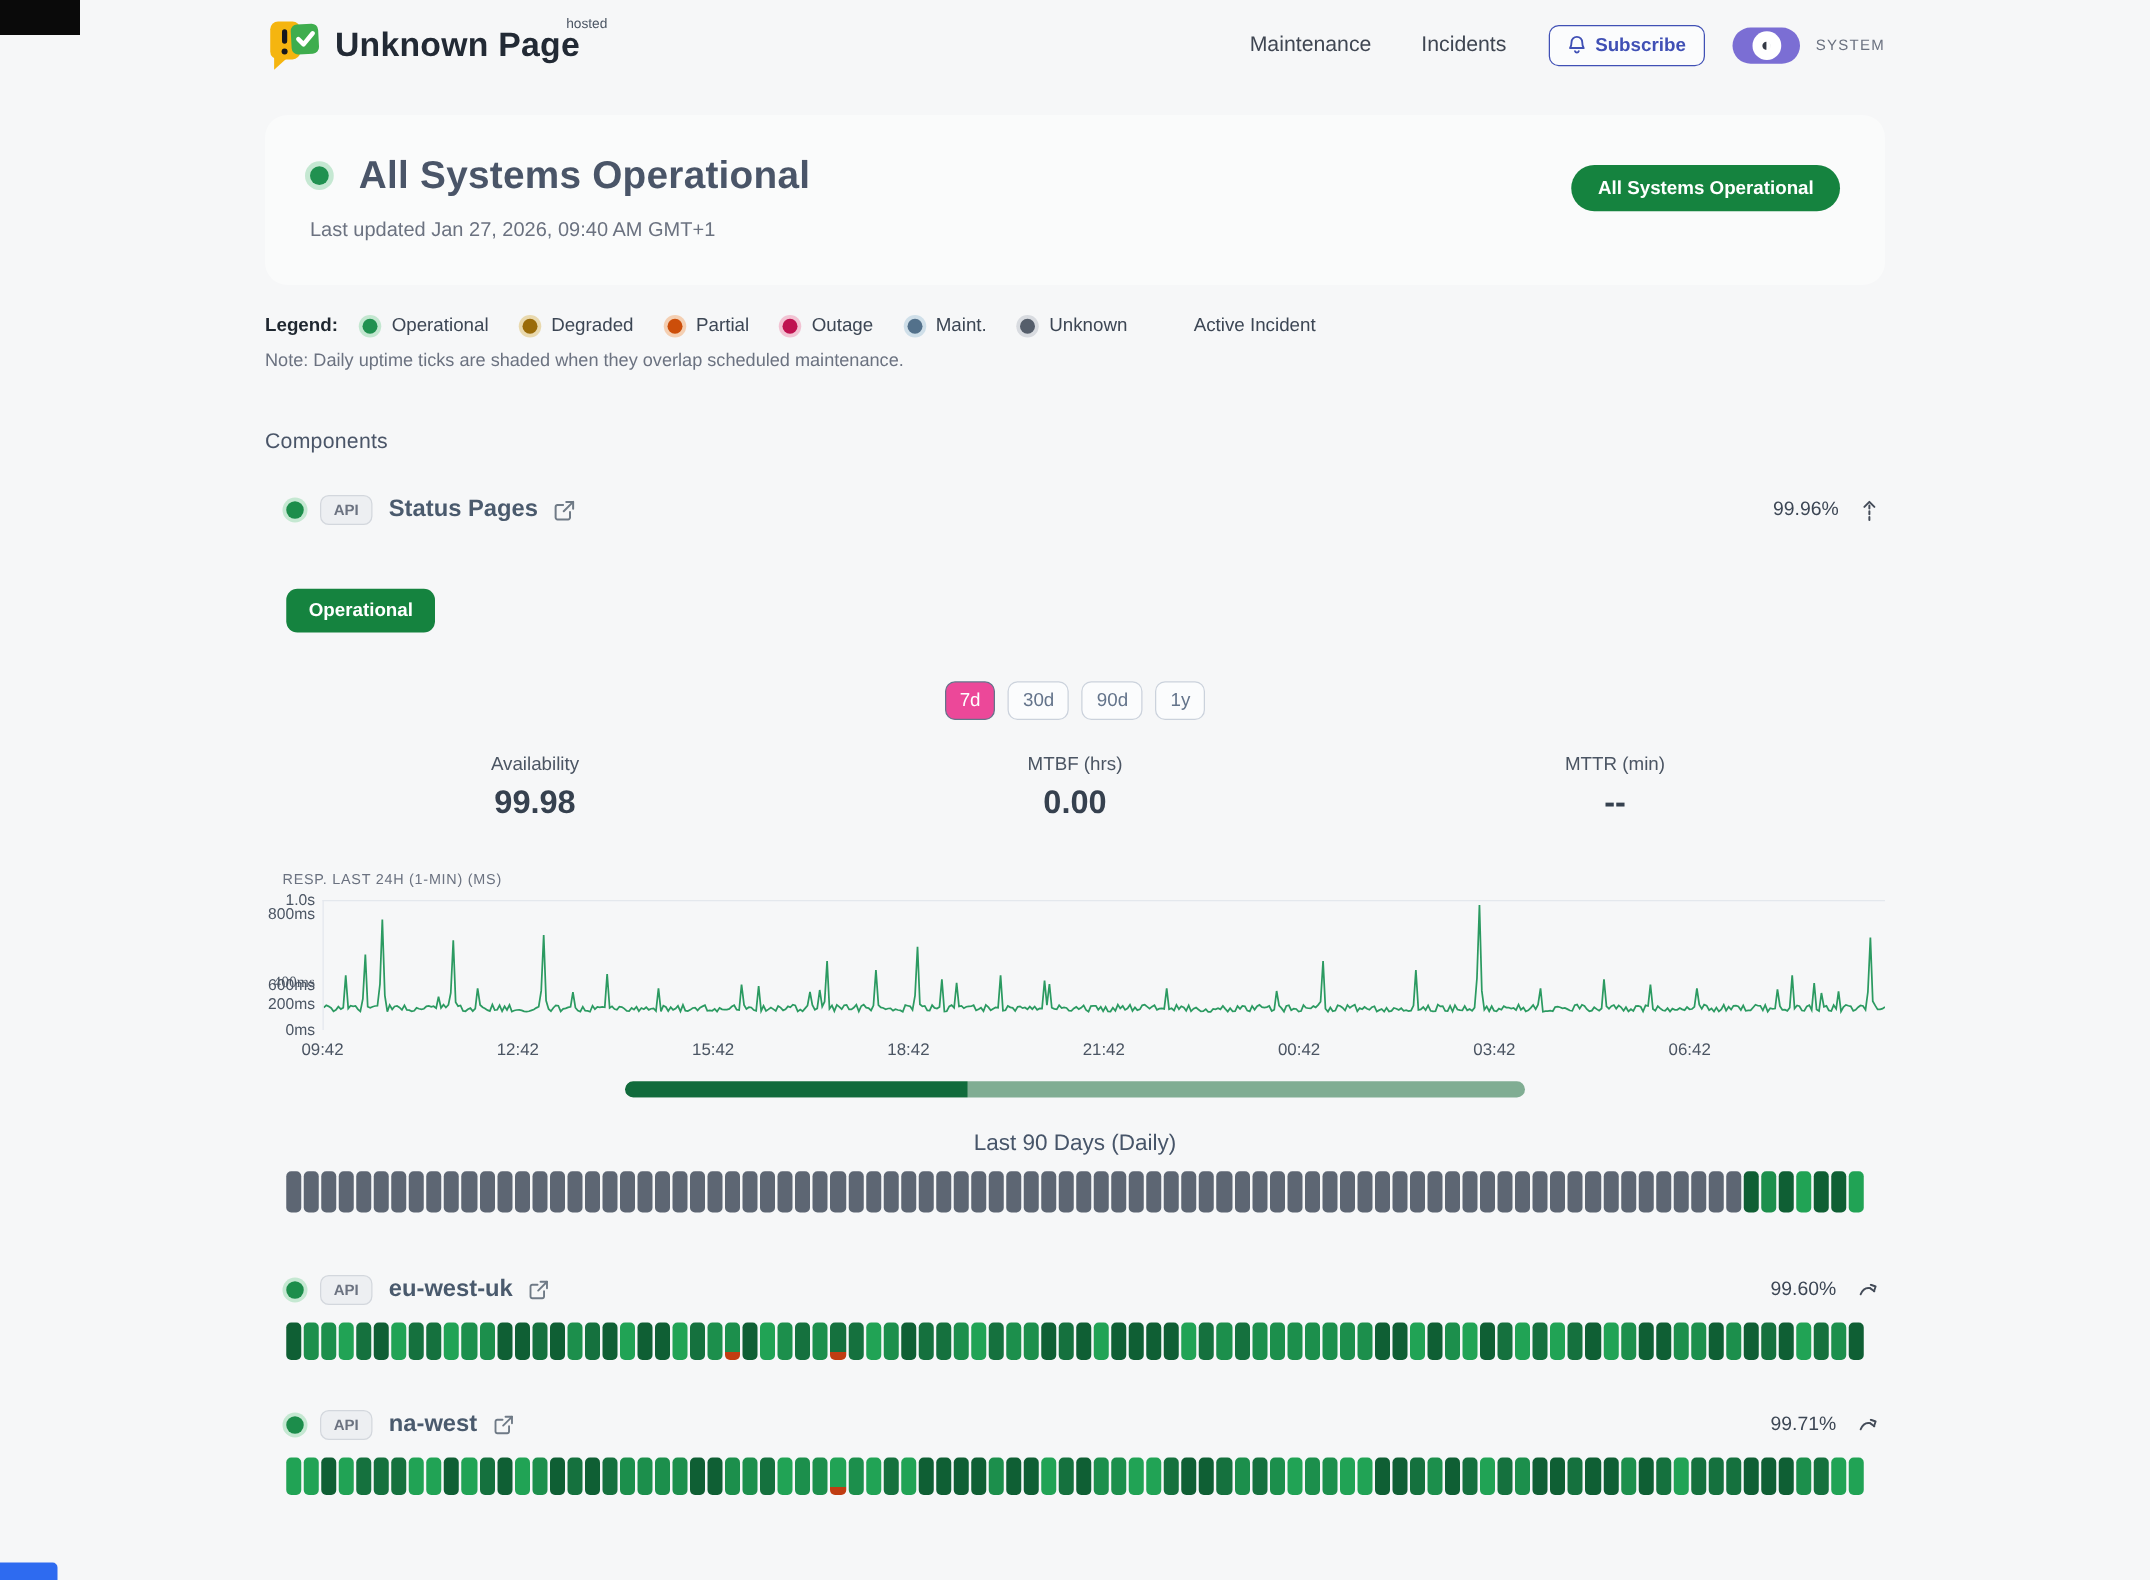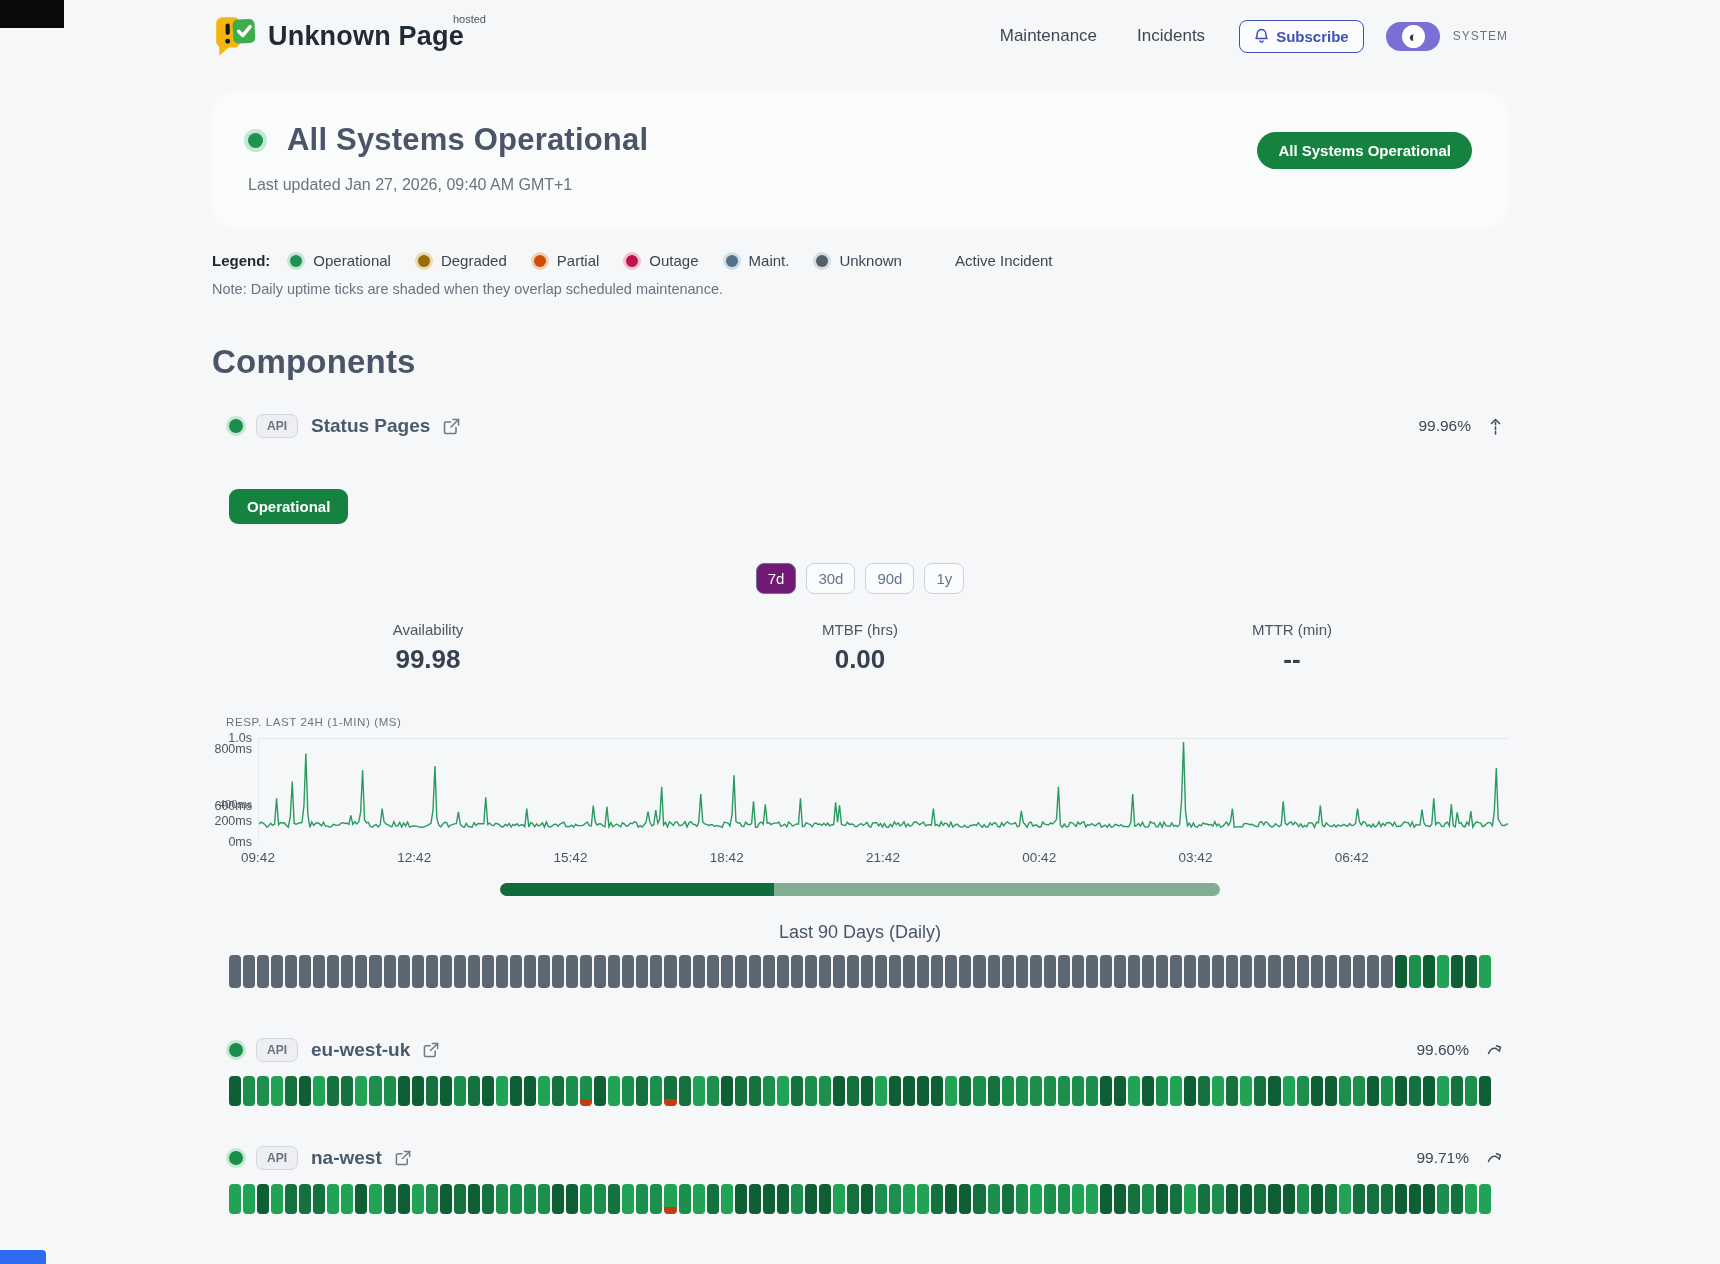--- a/index.html
+++ b/index.html
@@ -58,21 +58,21 @@
   
   .legend-row { display:flex; align-items:center; margin-top:24px; }
   .legend-label { font-size:15px; font-weight:700; color:#1f2730; margin-right:20px; }
   .legend-item { display:flex; align-items:center; gap:11px; margin-right:27px; }
   .legend-dot { width:12px; height:12px; border-radius:50%; }
   .legend-item span.txt { font-size:15px; color:#3c4654; }
   .active-incident { margin-left:26px; font-size:15px; color:#3c4654; }
   .legend-note { margin-top:12px; font-size:14.5px; color:#6b7280; }
 
   
-  .components-title { margin-top:46px; font-size:33px; font-weight:700; color:#4a5568; letter-spacing:0.2px; }
+  .components-title { margin-top:46px; font-size:17px; font-weight:400; color:#4a5568; letter-spacing:0.2px; }
 
   .comp-header { display:flex; align-items:center; justify-content:space-between; }
   .comp-left { display:flex; align-items:center; gap:13px; padding-left:17px; }
   .status-dot-sm { width:14px; height:14px; border-radius:50%; background:#1c8d4b; box-shadow:0 0 0 3px #c5e8d2; }
   .api-pill {
     font-size:12px; font-weight:700; color:#6b7280; background:#edeff2;
     border:1px solid #d3d7dd; border-radius:7px; padding:4px 10px;
   }
   .comp-name { font-size:19px; font-weight:700; color:#4a5a6d; }
   .comp-right { display:flex; align-items:center; gap:18px; padding-right:6px; }
@@ -84,21 +84,21 @@
     display:inline-block; margin-top:51px; margin-left:17px;
     background:#15833f; color:#fff; font-weight:700; font-size:15px;
     border-radius:9px; padding:9px 18px;
   }
   .range-row { display:flex; justify-content:center; gap:10px; margin-top:39px; }
   .range-btn {
     font-family:"Liberation Sans", sans-serif; font-size:15px; border-radius:8px;
     padding:6px 11px; min-width:36px; cursor:pointer;
     background:#fbfcfd; border:1.5px solid #cbd2dc; color:#64748b;
   }
-  .range-btn.selected { background:#701a75; border-color:#64748b; color:#ffffff; }
+  .range-btn.selected { background:#ec4899; border-color:#64748b; color:#ffffff; }
 
   .stats-row { display:flex; margin-top:27px; }
   .stat { flex:1; text-align:center; }
   .stat-label { font-size:15px; color:#4b5563; }
   .stat-value { margin-top:6px; font-size:26px; font-weight:600; color:#36414f; }
 
   .chart-wrap { margin-top:34px; position:relative; }
   .chart-title { font-size:11.5px; letter-spacing:0.6px; color:#6b7280; padding-left:14px;margin-top:41px; }
   .plot-area { position:relative; margin-top:10px; height:104px; }
   .y-axis { position:absolute; left:0; top:0; width:40px; height:104px; }

